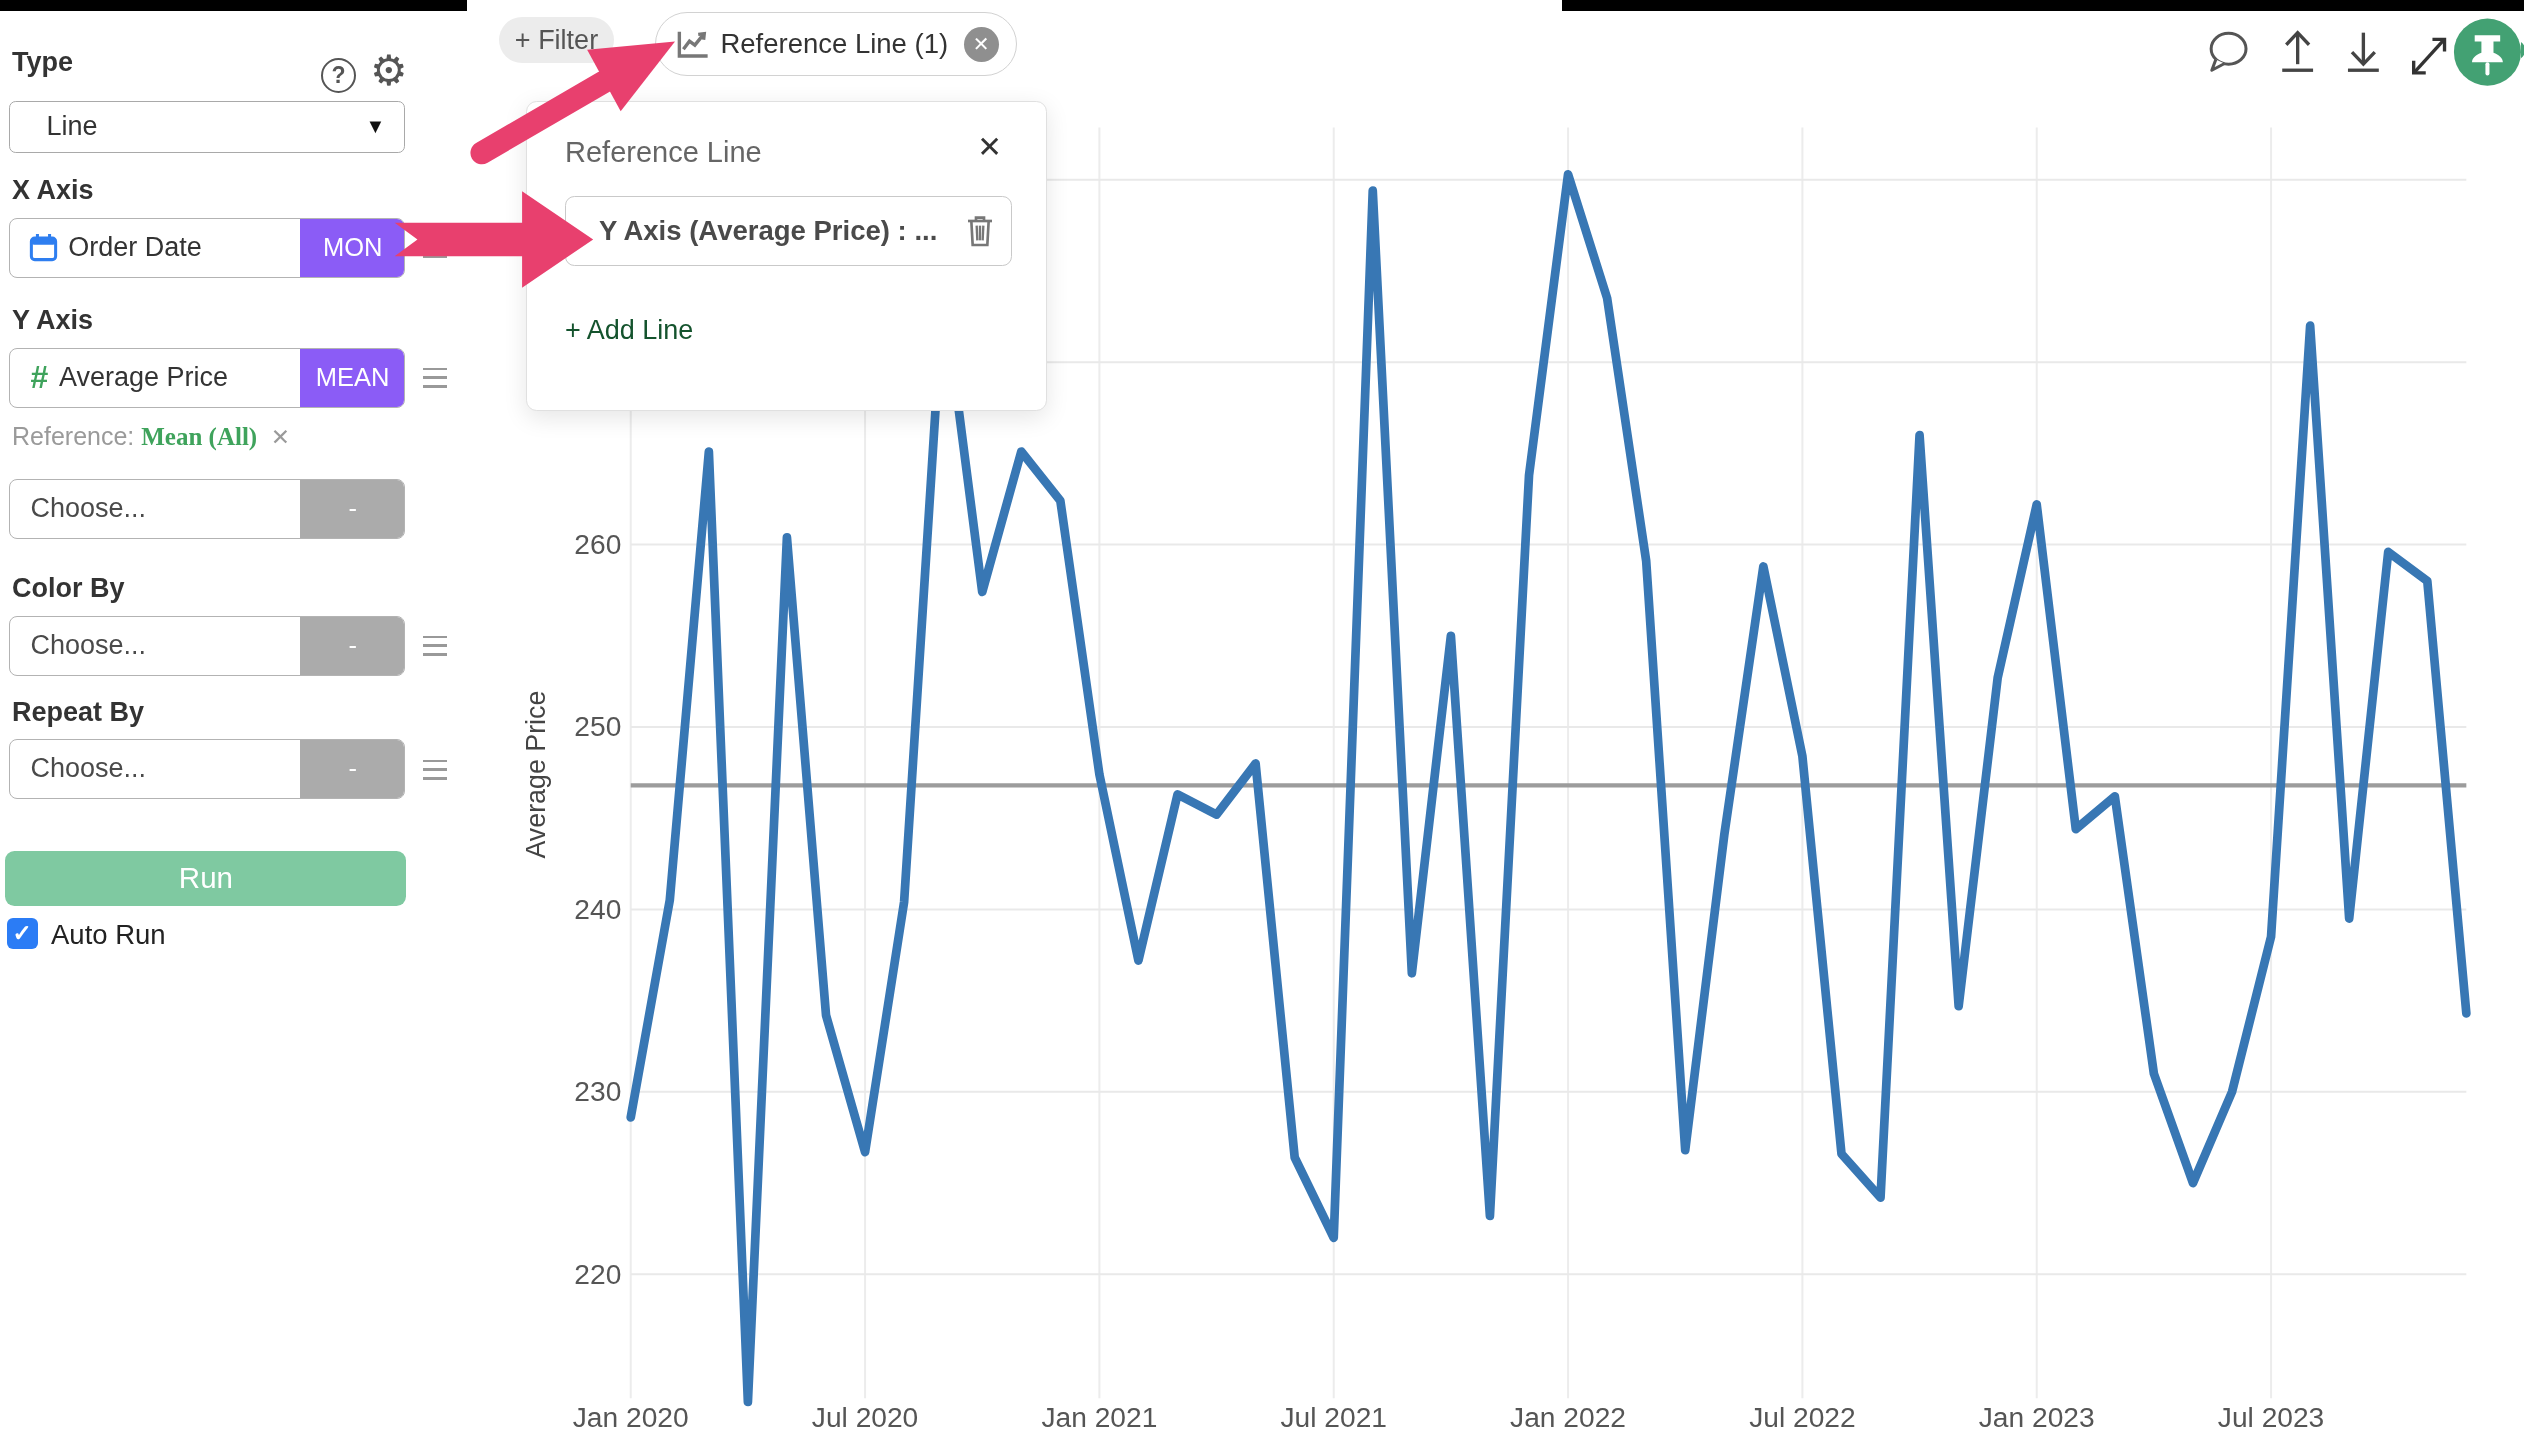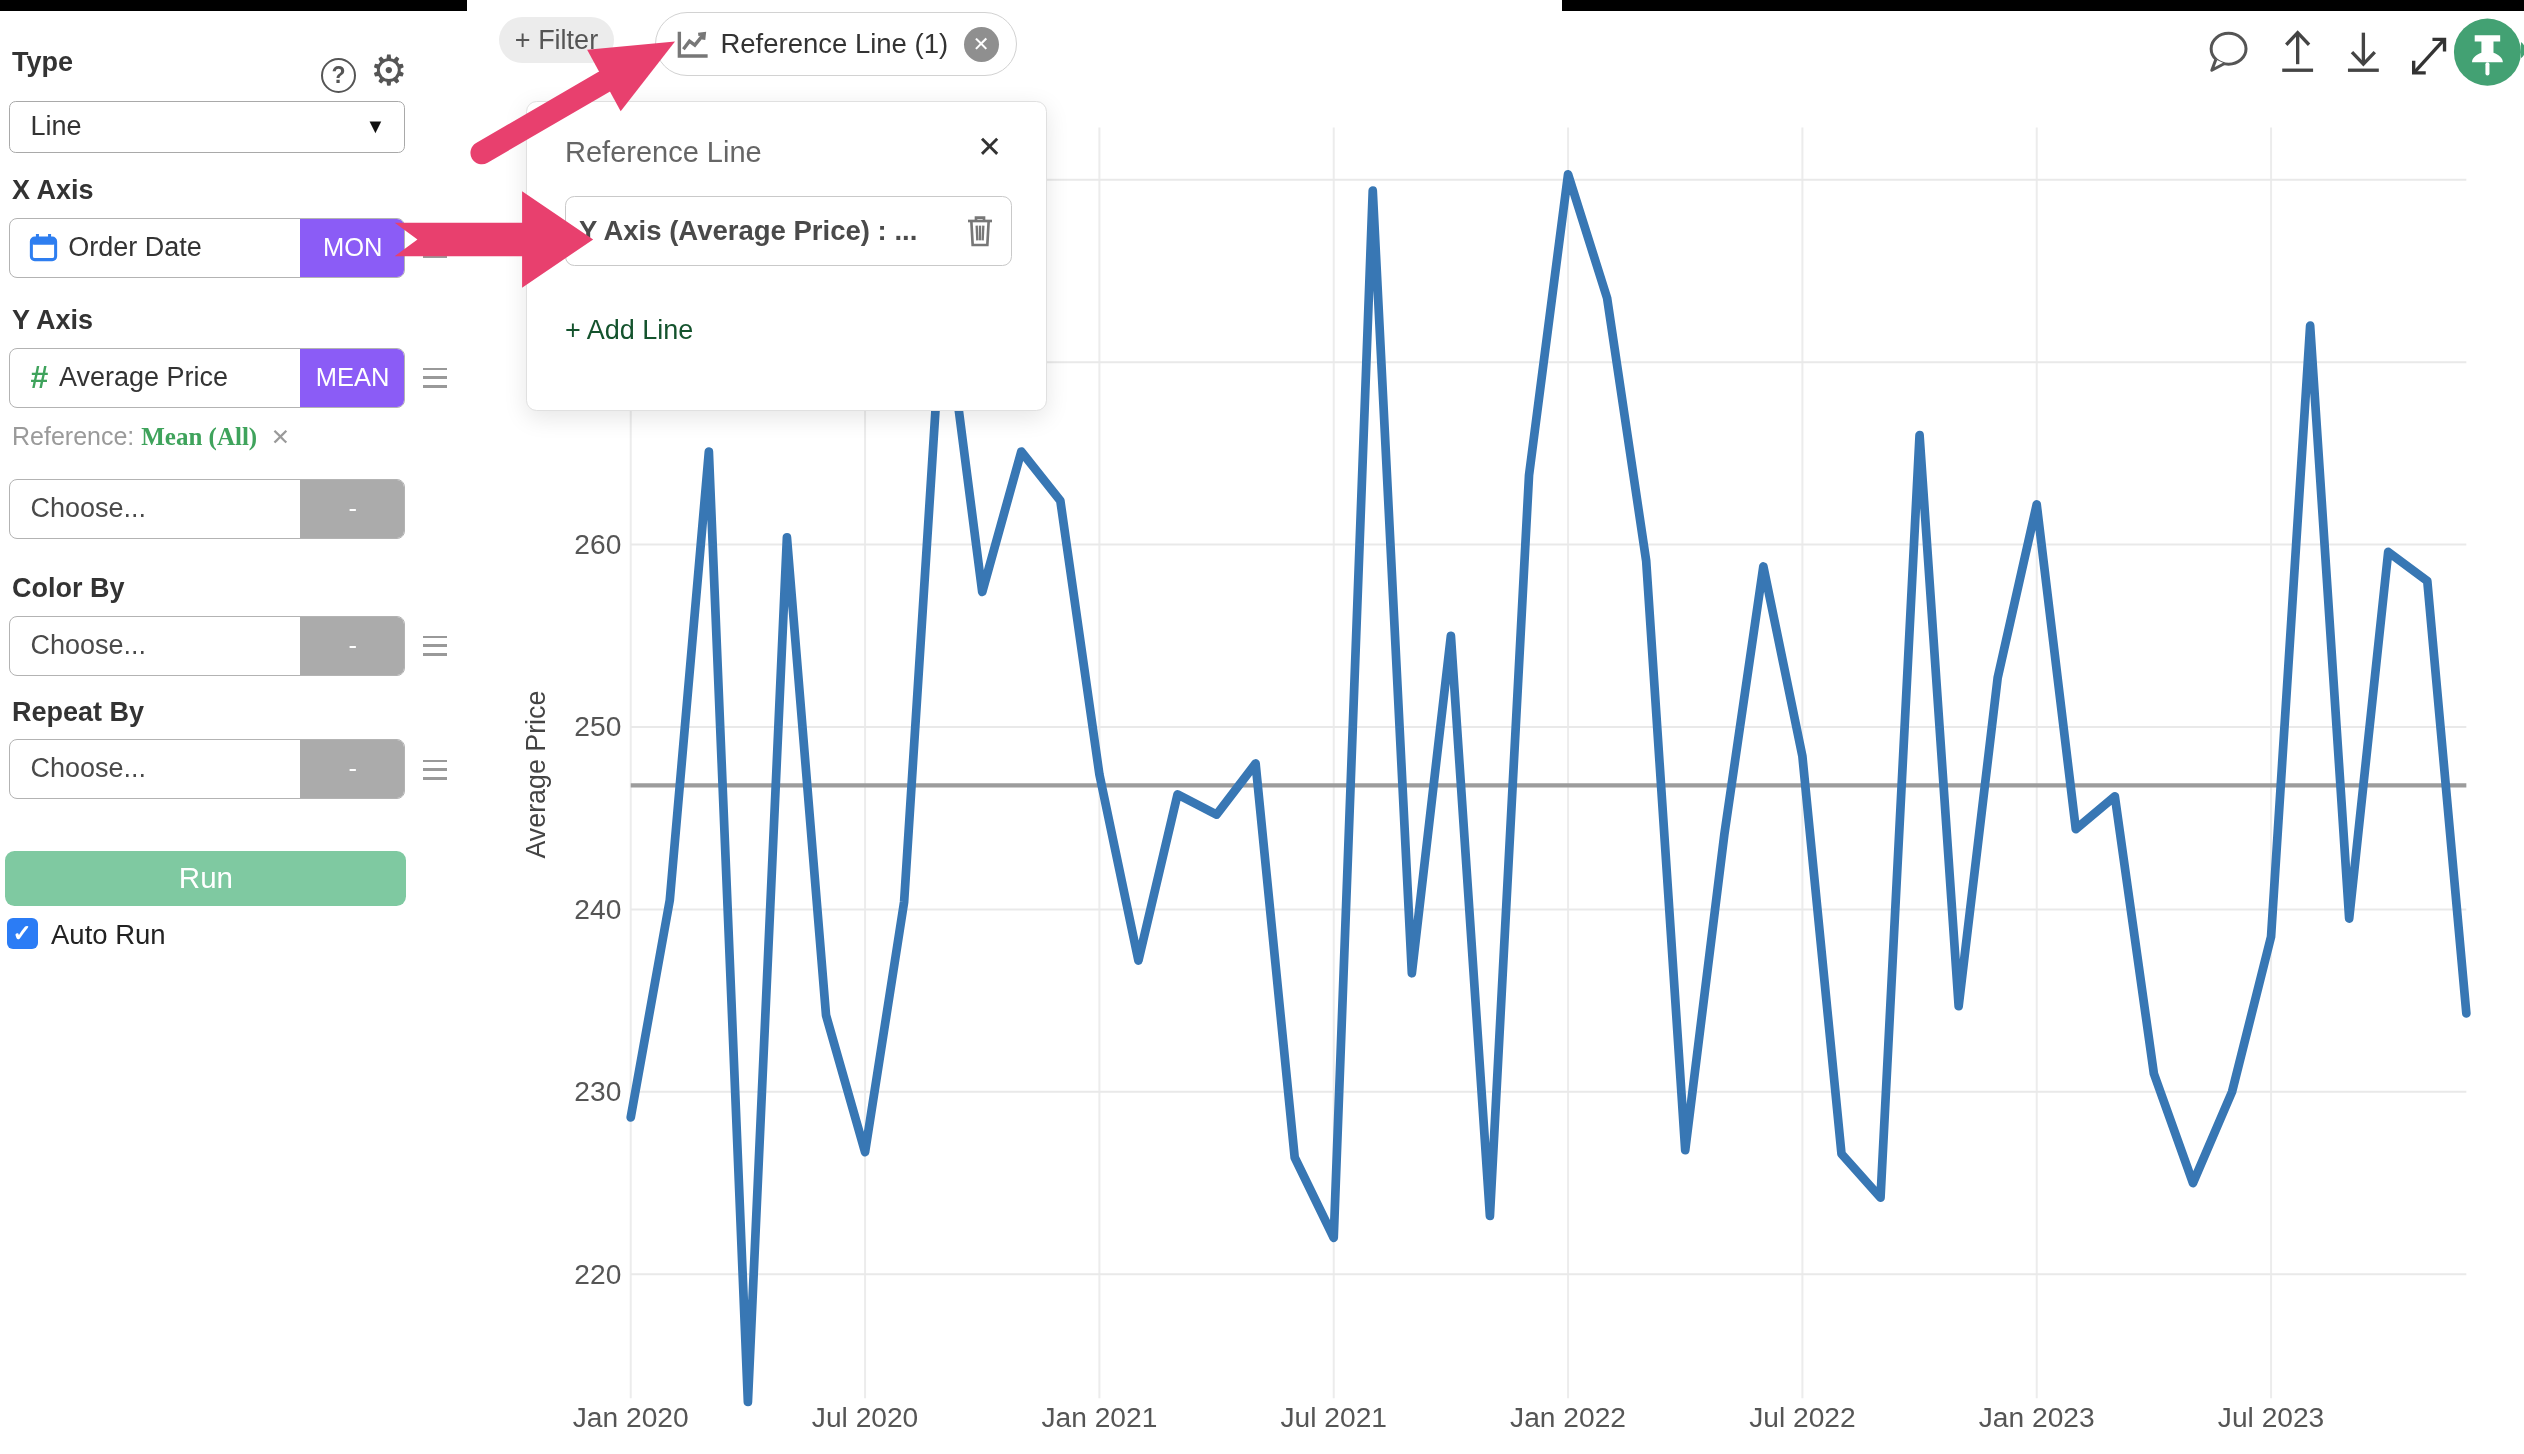--- a/index.html
+++ b/index.html
@@ -27,21 +27,21 @@
     display:flex; flex-direction:column; justify-content:space-between; cursor:pointer; }
   .hamburger span { display:block; height:2.7px; background:#999; }
   .choose { color:#4a4a4a !important; }
 
   #help-icon { position:absolute; left:321px; top:47px; width:35px; height:35px;
     border:2.7px solid #555; border-radius:50%; display:flex; align-items:center; justify-content:center;
     font-size:23px; font-weight:bold; color:#555; }
   #gear-icon { position:absolute; left:370px; top:39px; font-size:42px; color:#555; line-height:1; }
 
   #type-select { position:absolute; left:9.4px; top:90px; width:396px; height:52px;
-    border:1.7px solid #a9a9a9; border-radius:6.7px; display:flex; align-items:center; }
+    border:1.7px solid #a9a9a9; border-radius:6.7px; display:flex; align-items:center;padding-left:16px; }
   #type-select .caret { position:absolute; right:19px; font-size:20px; color:#111; }
 
   #reference-row { position:absolute; left:12px; top:411px; font-size:25px; color:#9a9a9a; }
   #reference-row b { color:#3fa35c;font-family:Liberation Serif, serif; }
   #reference-row .x { color:#9a9a9a; margin-left:6.7px; font-size:23px; }
 
   #run-button { position:absolute; left:5.4px; top:840px; width:401px; height:55px;
     background:#7fc9a1; border:none; border-radius:9.4px; color:#fff; font-size:29.5px;
     font-family:"Liberation Sans", sans-serif; cursor:pointer; }
   #autorun-box { position:absolute; left:6.7px; top:907px; width:31px; height:31px;
@@ -66,21 +66,21 @@
   
   #chart-svg { position:absolute; left:0; top:0; z-index:5; }
 
   
   #popup { position:absolute; left:526px; top:101px; width:521px; height:310px; background:#fff;
     border:1.3px solid #e0e0e0; border-radius:10.7px; box-shadow:0 6.7px 23px rgba(0,0,0,0.10); z-index:20; }
   #popup-title { position:absolute; left:38px; top:34px; font-size:29px; color:#666; }
   #popup-close { position:absolute; right:44px; top:28px; font-size:29.5px; color:#333; cursor:pointer; }
   #popup-row { position:absolute; left:38px; top:94px; width:447px; height:70px;
     border:1.7px solid #c9c9c9; border-radius:9.4px; display:flex; align-items:center; cursor:pointer; }
-  #popup-row .rlabel { font-size:27.5px; font-weight:bold; color:#4a4a4a; margin-left:13px; flex:1;
+  #popup-row .rlabel { font-size:27.5px; font-weight:bold; color:#4a4a4a; margin-left:33px; flex:1;
     white-space:nowrap; overflow:hidden; }
   #add-line { position:absolute; left:38px; top:213px; font-size:27px; color:#14532d; cursor:pointer; }
 
   
   #arrows { position:absolute; left:0; top:0; z-index:30; pointer-events:none; }
 </style>
 </head>
 <body>
 
 <div id="edgebar-left" class="edgebar"></div>

